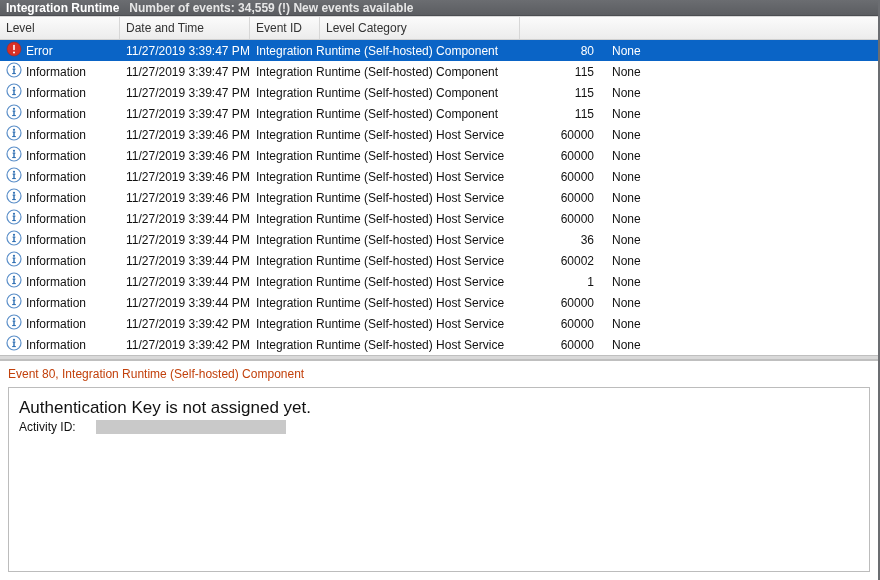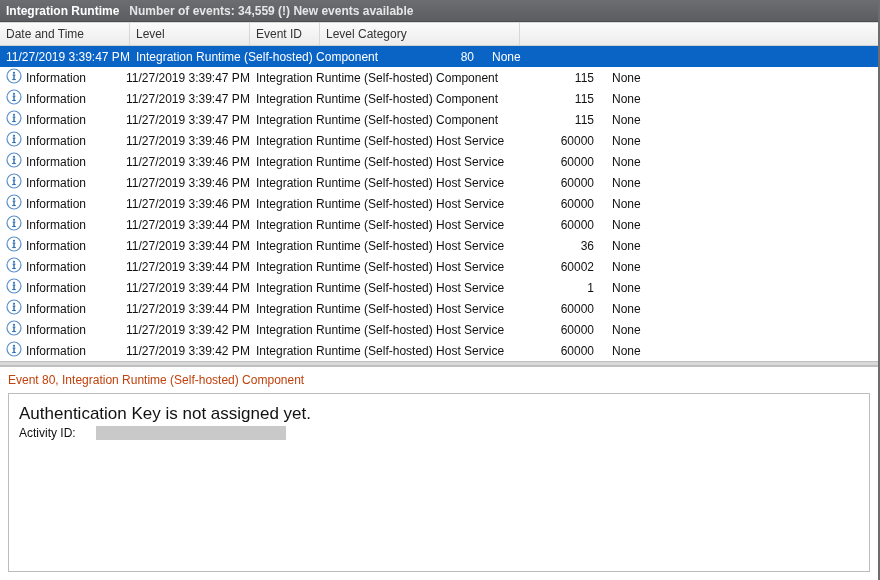--- a/index.html
+++ b/index.html
@@ -1,19 +1,19 @@
 <!DOCTYPE html>
 <html><head>
 <meta charset="utf-8">
 <style>
   * { box-sizing: border-box; margin: 0; padding: 0; }
   html, body { width: 880px; height: 580px; font-family: "Segoe UI", Tahoma, sans-serif; font-size: 12px; background: #fff; overflow: hidden; }
   .app { width: 880px; height: 580px; display: flex; flex-direction: column; border-right: 2px solid #6b6d71; }
   .header-bar {
-    height: 22px; line-height: 22px;
+    height: 16px; line-height: 22px;
     background: linear-gradient(#6b6d71,#5b5d61);
     color: #fff; font-size: 12px;
     padding: 0 6px;
     display: flex; align-items: center; gap: 10px;
     border-bottom: 1px solid #4b4d51;
   }
   .header-bar .title { font-weight: bold; }
   .header-bar .subtitle { font-weight: bold; color: #e6e6e6; }
   .grid-wrap { flex: 0 0 auto; background: #fff; }
   .col-header {
@@ -75,27 +75,35 @@
 
 <div class="app">
 
   <div class="header-bar">
     <span class="title">Integration Runtime</span>
     <span class="subtitle">Number of events: 34,559 (!) New events available</span>
   </div>
 
   <div class="grid-wrap">
     <div class="col-header">
+      <div class="hcell c-level">Level</div>
       <div class="hcell c-date">Date and Time</div>
-      <div class="hcell c-level">Level</div>
       <div class="hcell c-id">Event ID</div>
       <div class="hcell c-cat">Level Category</div>
     </div>
     <div class="rows" id="rows">
         <div class="row selected">
+          <div class="cell c-level">
+            <span><svg class="icon" viewBox="0 0 16 16">
+                <circle cx="8" cy="8" r="7" fill="#d93025" stroke="#a3241b" stroke-width="0.5"></circle>
+                <rect x="7.2" y="3.8" width="1.6" height="5.5" rx="0.8" fill="#fff"></rect>
+                <circle cx="8" cy="11.5" r="1" fill="#fff"></circle>
+              </svg></span>
+            <span>Error</span>
+          </div>
           <div class="cell c-date">11/27/2019 3:39:47 PM</div>
           <div class="cell c-source">Integration Runtime (Self-hosted) Component</div>
           <div class="cell c-id">80</div>
           <div class="cell c-cat">None</div>
         </div>
         <div class="row">
           <div class="cell c-level">
             <span><svg class="icon" viewBox="0 0 16 16">
                 <circle cx="8" cy="8" r="7" fill="#fff" stroke="#5b8fc9" stroke-width="1.2"></circle>
                 <circle cx="8" cy="4.8" r="1.1" fill="#2f6fb3"></circle>

